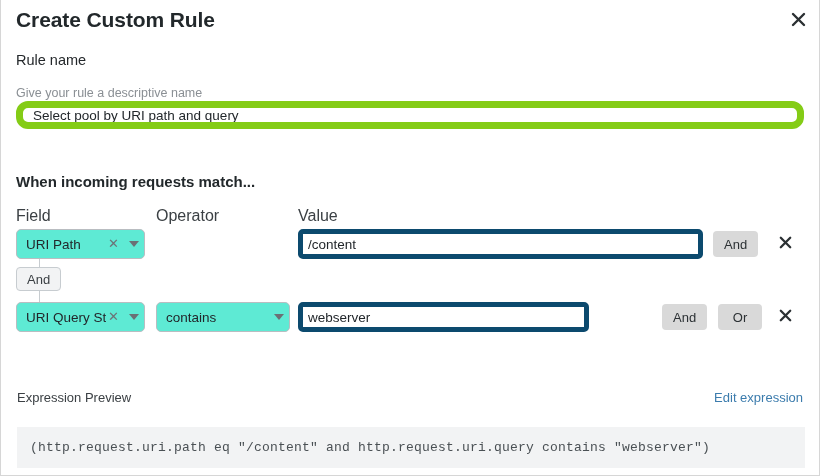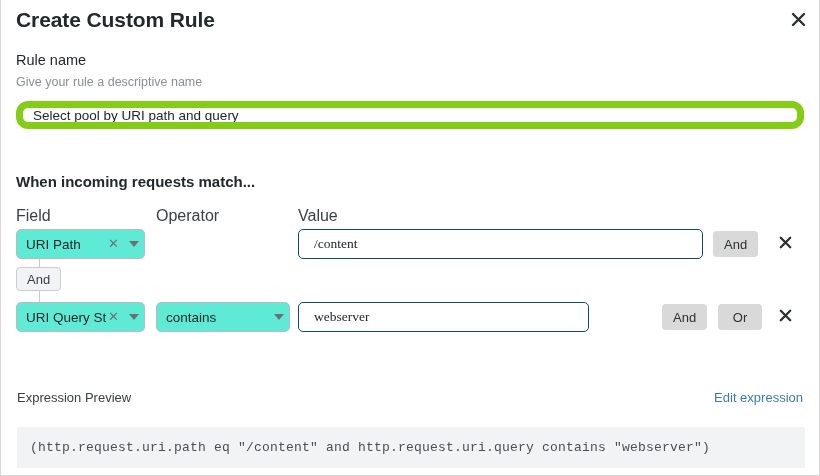--- a/index.html
+++ b/index.html
@@ -55,20 +55,21 @@
   
   .field-label {
     position: absolute;
     font-size: 14.5px;
     color: #24282b;
   }
   .field-help {
     position: absolute;
     font-size: 12.5px;
     color: #8a8f94;
+    margin-top: 11px;
   }
   .rule-name-input {
     position: absolute;
     left: 15px;
     top: 101px;
     width: 788px;
     height: 28px;
     box-sizing: border-box;
     border: 7px solid #84cc16;
     border-radius: 12px;
@@ -147,24 +148,24 @@
     border-top: 6px solid #6b7075;
   }
 
   .field-select    { left: 15px;  width: 129px; }
   .operator-select { left: 155px; width: 134px; }
 
   .value-input {
     position: absolute;
     box-sizing: border-box;
     height: 30px;
-    border: 1px solid #0c4a6e;
+    border: 5px solid #0c4a6e;
     border-radius: 5px;
-    padding: 0 15px;
-    font-family: Liberation Serif, serif;
+    padding: 0 5px;
+    font-family: Liberation Sans, sans-serif;
     font-size: 13.5px;
     color: #22272b;
     background: #fff;
     outline: none;
   }
   .value-input.v1 { left: 297px; width: 405px; }
   .value-input.v2 { left: 297px; width: 291px; }
 
   .logic-btn {
     position: absolute;

